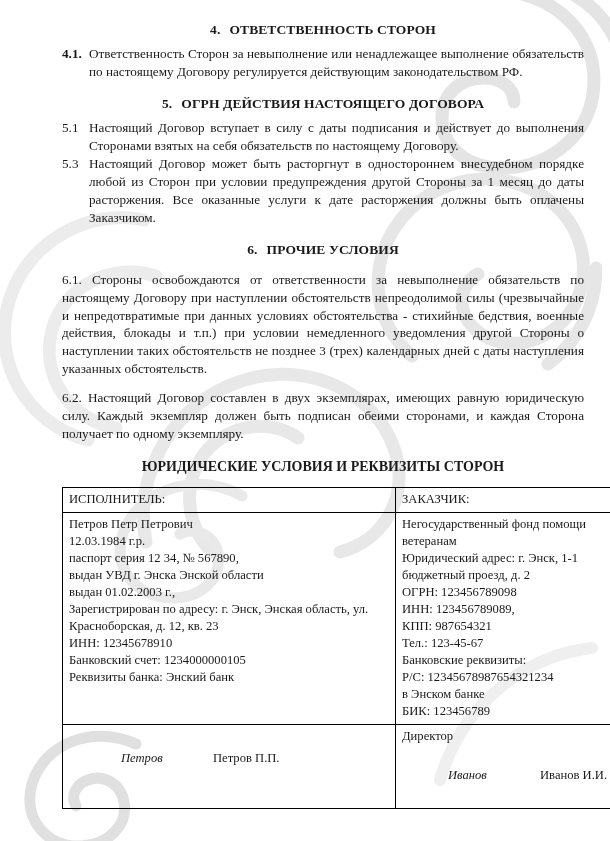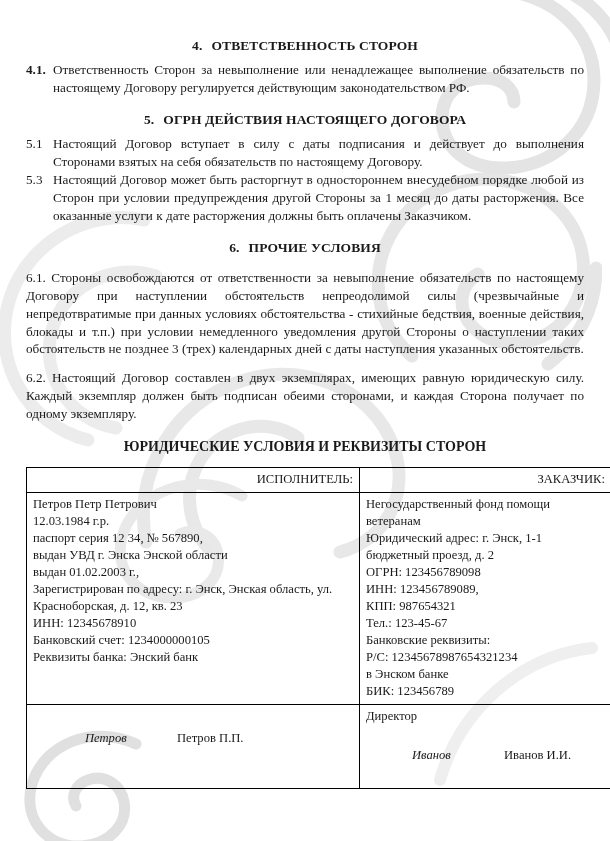--- a/index.html
+++ b/index.html
@@ -26,22 +26,23 @@
   }
   .wm {
     position: absolute;
     opacity: 1;
   }
 
   
   .content {
     position: relative;
     z-index: 2;
-    padding: 16px 26px;
+    padding: 0 26px;
     box-sizing: border-box;
+    margin-left: 36px;
   }
 
   .section-heading {
     text-align: center;
     font-weight: bold;
     font-size: 13.5px;
     margin: 0;
     letter-spacing: 0.1px;
   }
   .section-heading .num {
@@ -85,21 +86,21 @@
   }
   table.req td {
     border: 1px solid #000000;
     vertical-align: top;
     padding: 3px 6px 4px 6px;
     font-size: 12.6px;
     line-height: 1.35;
   }
   table.req td.col-left  { width: 320px; }
   table.req td.col-right { width: 239px; }
-  td.hdr { padding-top: 2px; padding-bottom: 2px; text-align: right; }
+  td.hdr { padding-top: 2px; padding-bottom: 2px; }
   .cell-line { white-space: pre-wrap; }
 
   .sign-cell { height: 76px; position: relative; }
   .sign-row {
     margin-top: 22px;
     padding-left: 52px;
     font-size: 12.6px;
     white-space: nowrap;
   }
   .sign-row.right-sign { padding-left: 46px; }

